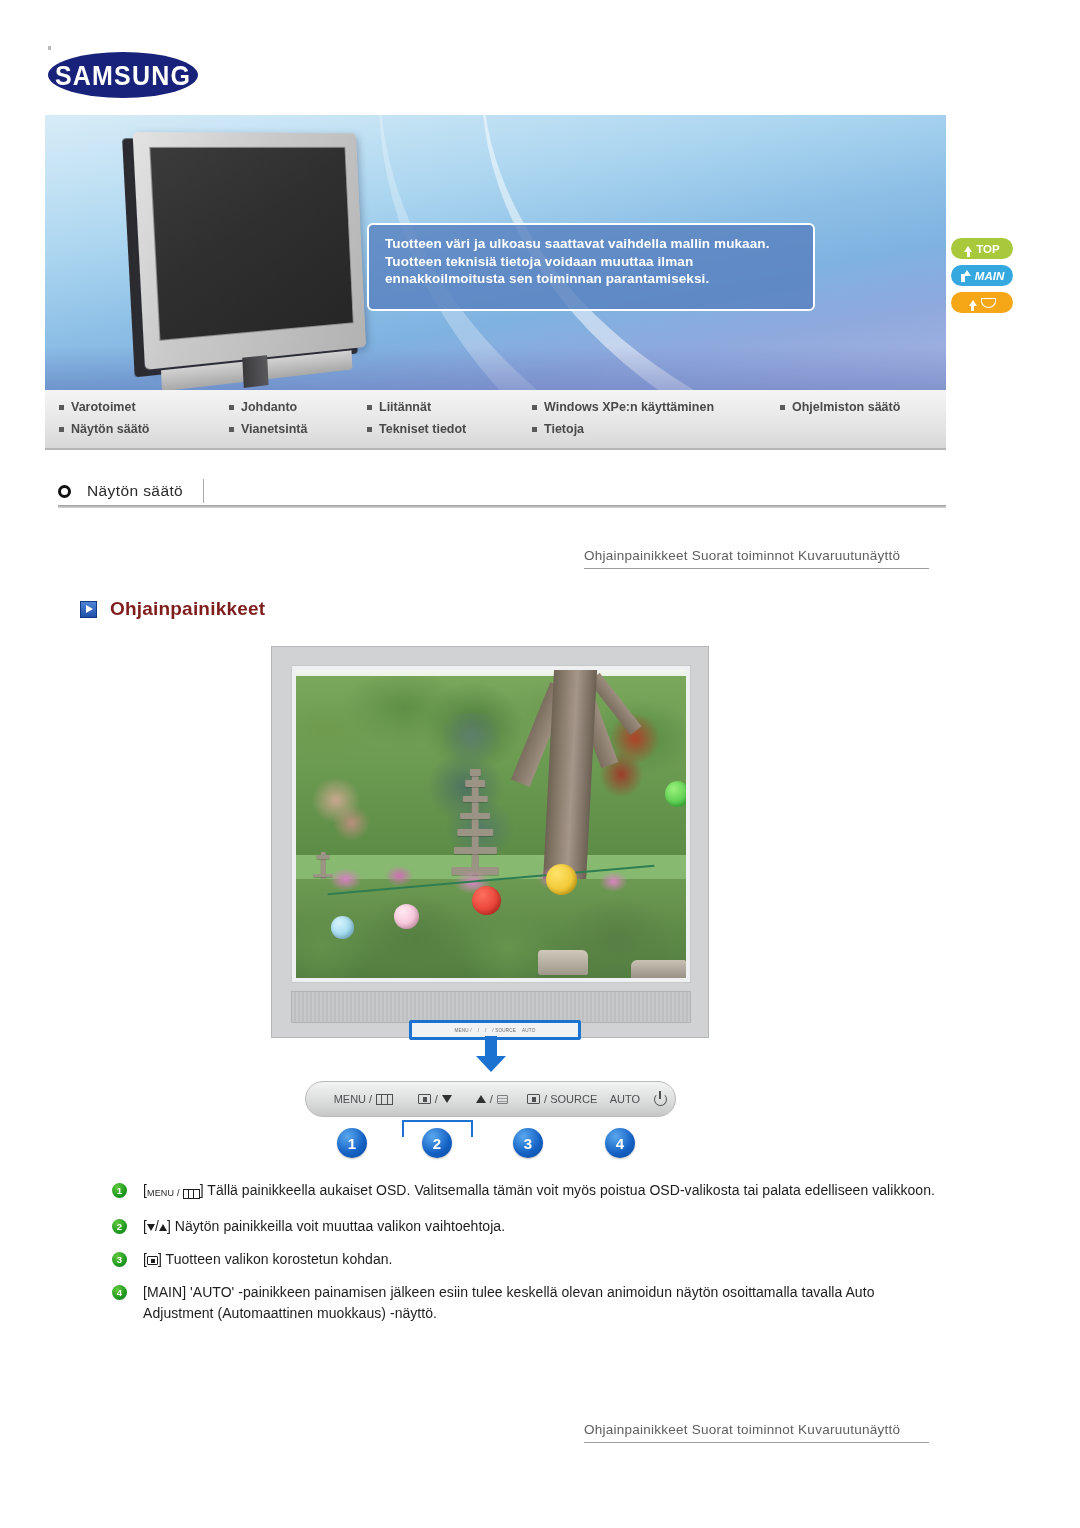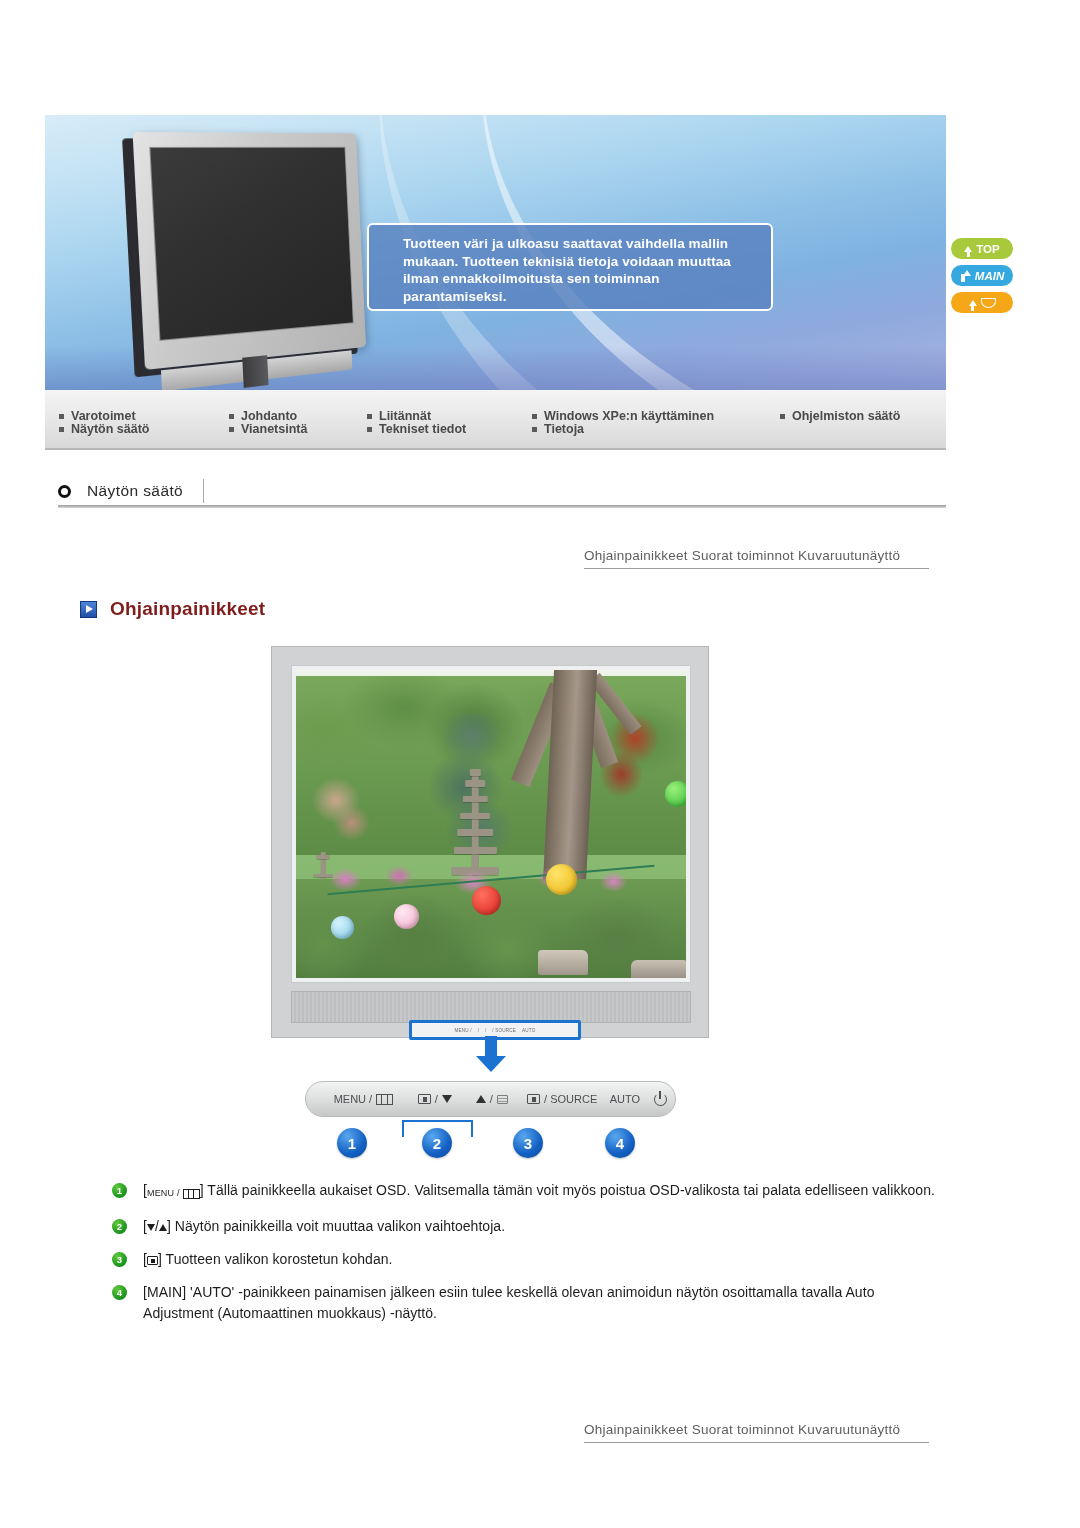--- a/index.html
+++ b/index.html
@@ -138,25 +138,25 @@
     position: absolute;
     left: 96px; top: 222px;
     width: 26px; height: 30px;
     background: linear-gradient(90deg,#3a3a3d,#5a5a5e);
   }
 
   
   .hero-note {
     position: absolute;
     left: 322px; top: 108px;
-    width: 406px; height: 88px;
+    width: 448px; height: 88px;
     background: rgba(86,127,190,0.80);
     border: 2px solid #ffffff;
     border-radius: 6px;
-    padding: 10px 34px;
+    padding: 10px 16px;
   }
   .hero-note p {
     margin: 0;
     color: #ffffff;
     font-size: 13.5px;
     font-weight: bold;
     line-height: 17.5px;
     letter-spacing: 0.1px;
   }
 
@@ -167,21 +167,21 @@
     width: 901px; height: 60px;
     background: linear-gradient(180deg, #f4f4f4 0%, #e9e9e9 45%, #d8d8d8 100%);
     border-bottom: 2px solid #b6b6b6;
   }
   .nav-row {
     position: absolute;
     display: flex;
     align-items: center;
     left: 14px;
   }
-  .nav-row.r1 { top: 19px; }
+  .nav-row.r1 { top: 10px; }
   .nav-row.r2 { top: 32px; }
   .nav-item {
     display: flex;
     align-items: center;
     color: #4a4a4a;
     font-size: 12.5px;
     font-weight: bold;
     white-space: nowrap;
   }
   .nav-sq {
@@ -741,20 +741,26 @@
     border-right: 4px solid transparent;
     border-bottom: 7px solid #1d1d1d;
     vertical-align: 0px;
   }
 </style>
 </head>
 <body>
 
 <div class="page">
 
+  <div class="logo-wrap">
+    <div class="tiny-mark"></div>
+    <div class="logo-ellipse">
+      <span class="logo-text">SAMSUNG</span>
+    </div>
+  </div>
 
   <div class="hero">
     <div class="hero-swoosh">
       <div class="hero-sw sw1"></div>
       <div class="hero-sw sw2"></div>
       <div class="hero-sw sw3"></div>
       <div class="hero-sw sw4"></div>
     </div>
     <div class="hero-darkband"></div>
 

